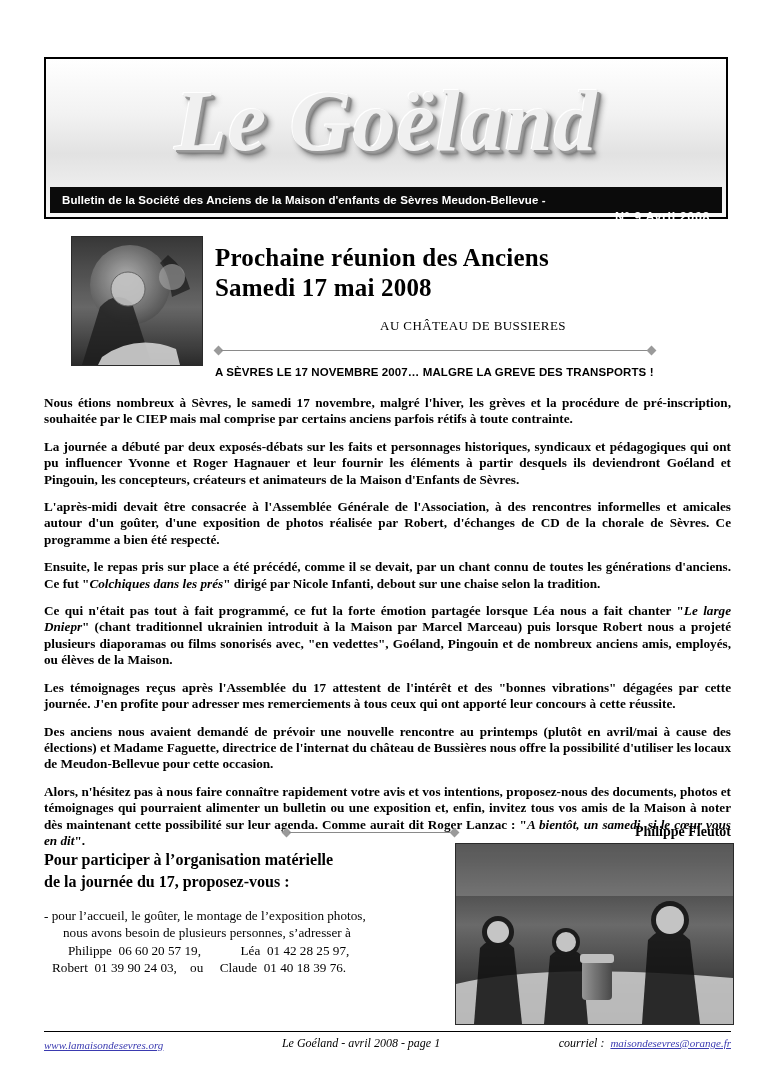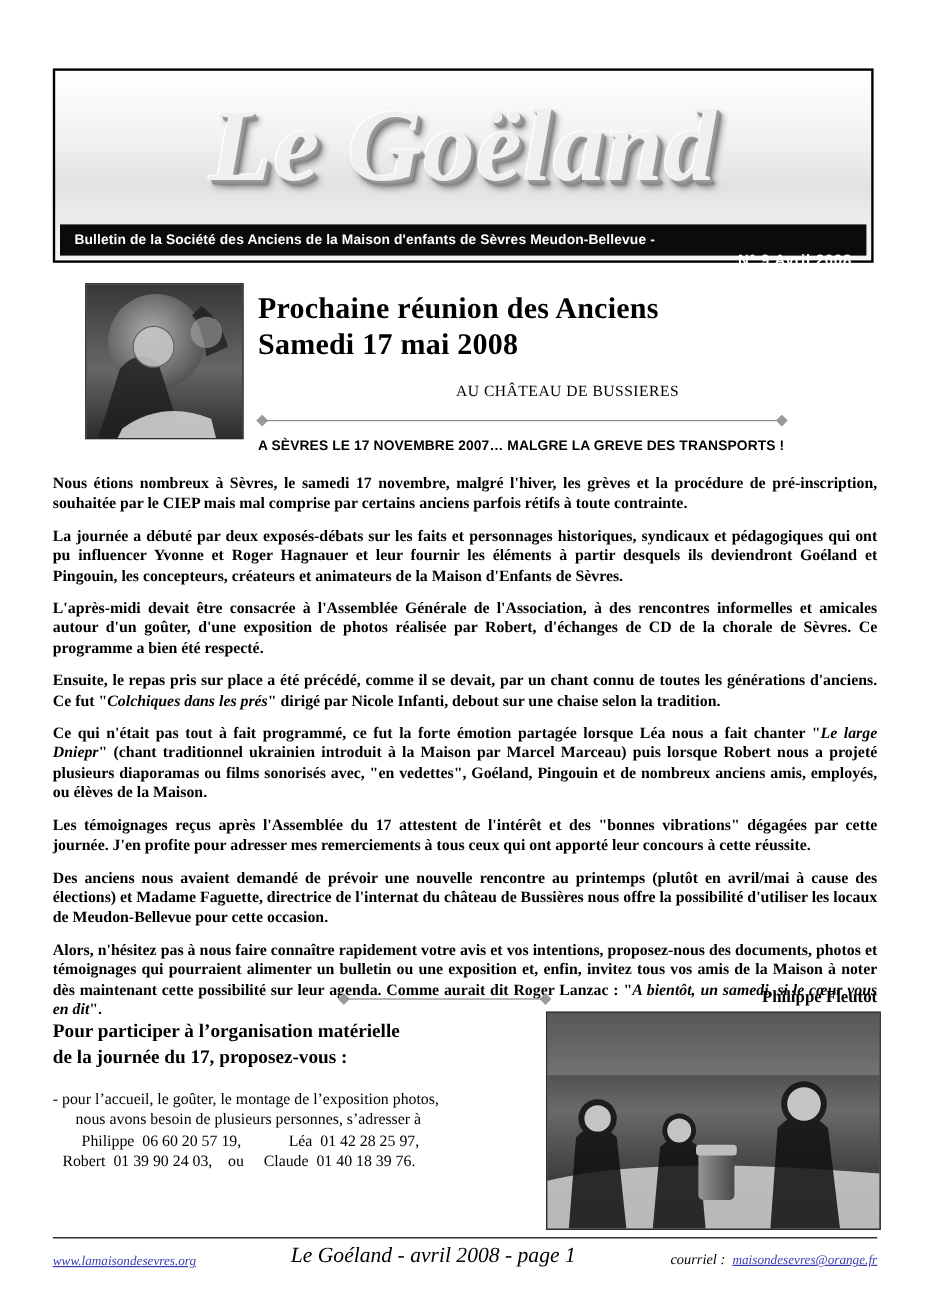--- a/index.html
+++ b/index.html
@@ -251,21 +251,21 @@
     font-family: "Liberation Serif", serif;
     font-size: 12px;
     font-style: italic;
     gap: 15px;
   }
   .footer a, .footer .link {
     color: #3a3ab0;
     text-decoration: underline;
     font-size: 11px;
   }
-  .footer .center { font-style: italic; font-size: 18px; color: #000; }
+  .footer .center { font-style: italic; font-size: 12px; color: #000; }
   .footer .right-wrap { display: flex; gap: 6px; align-items: baseline; }
   .footer .right-label { font-style: italic; font-size: 12px; }
 </style>
 </head>
 <body>
 
 <div class="page">
 
   <div class="masthead">
     <div class="masthead-title">Le Goëland</div>

